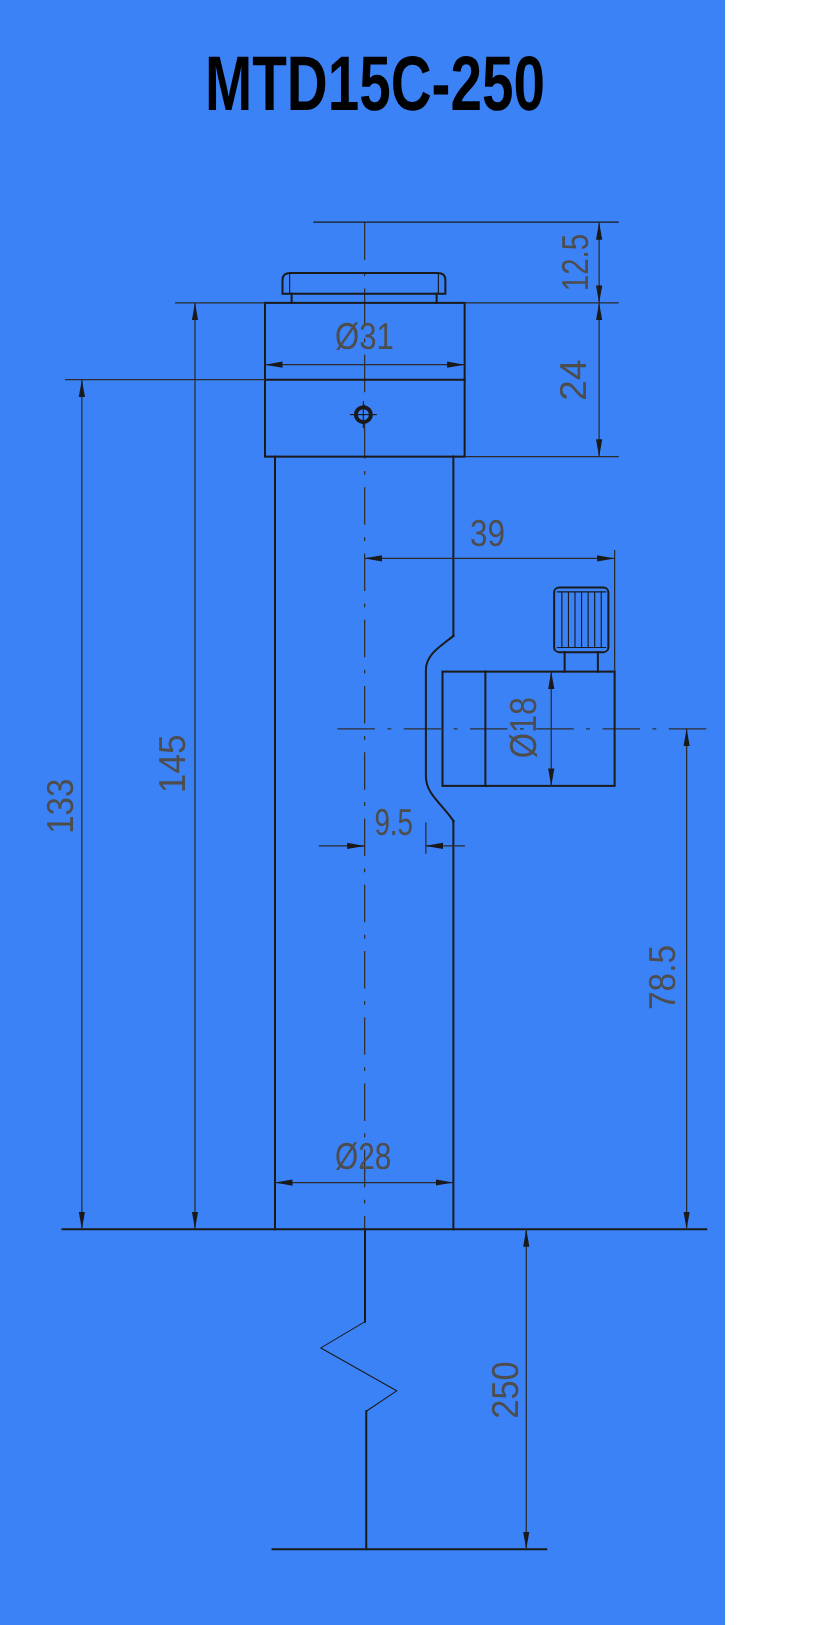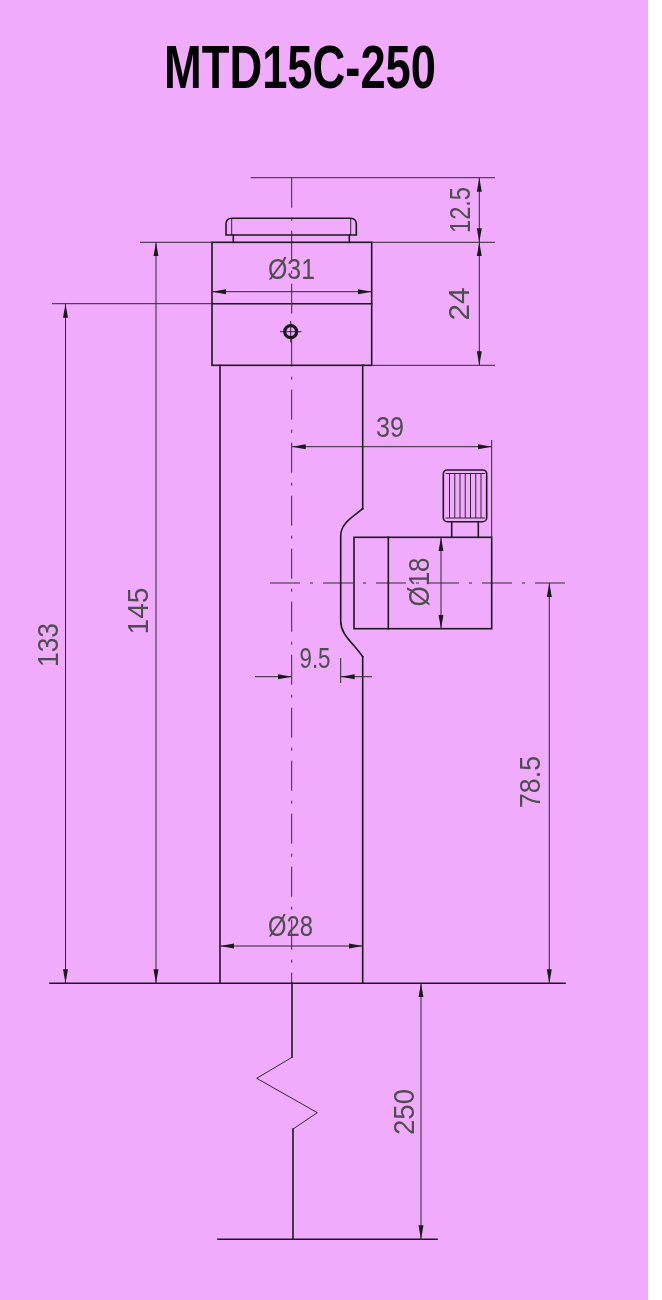--- a/index.html
+++ b/index.html
@@ -1,16 +1,16 @@
 <!DOCTYPE html>
 <html><head>
 <meta charset="utf-8">
 <style>
   html,body{margin:0;padding:0;background:#ffffff;}
-  .page{position:relative;width:648px;height:1300px;background:#f0abfc;overflow:hidden;
+  .page{position:relative;width:580px;height:1300px;background:#3b82f6;overflow:hidden;
         font-family:"Liberation Sans",sans-serif;}
   svg{position:absolute;left:0;top:0;}
   .outline{stroke:#1a1a1a;stroke-width:1.6;fill:none;stroke-linecap:square;}
   .bold-ring{stroke:#1a1a1a;stroke-width:3.2;fill:none;}
   .hair{stroke:#1a1a1a;stroke-width:0.9;fill:none;}
   .dim{stroke:#2b2b2b;stroke-width:1;fill:none;}
   .cl{stroke:#2f2f2f;stroke-width:1;fill:none;stroke-dasharray:30 10 3 10;}
   .dimtext{fill:#4d4d4d;font-size:30px;font-family:"Liberation Sans",sans-serif;}
   .titletext{fill:#000000;font-size:62px;font-weight:bold;font-family:"Liberation Sans",sans-serif;}
 </style>

